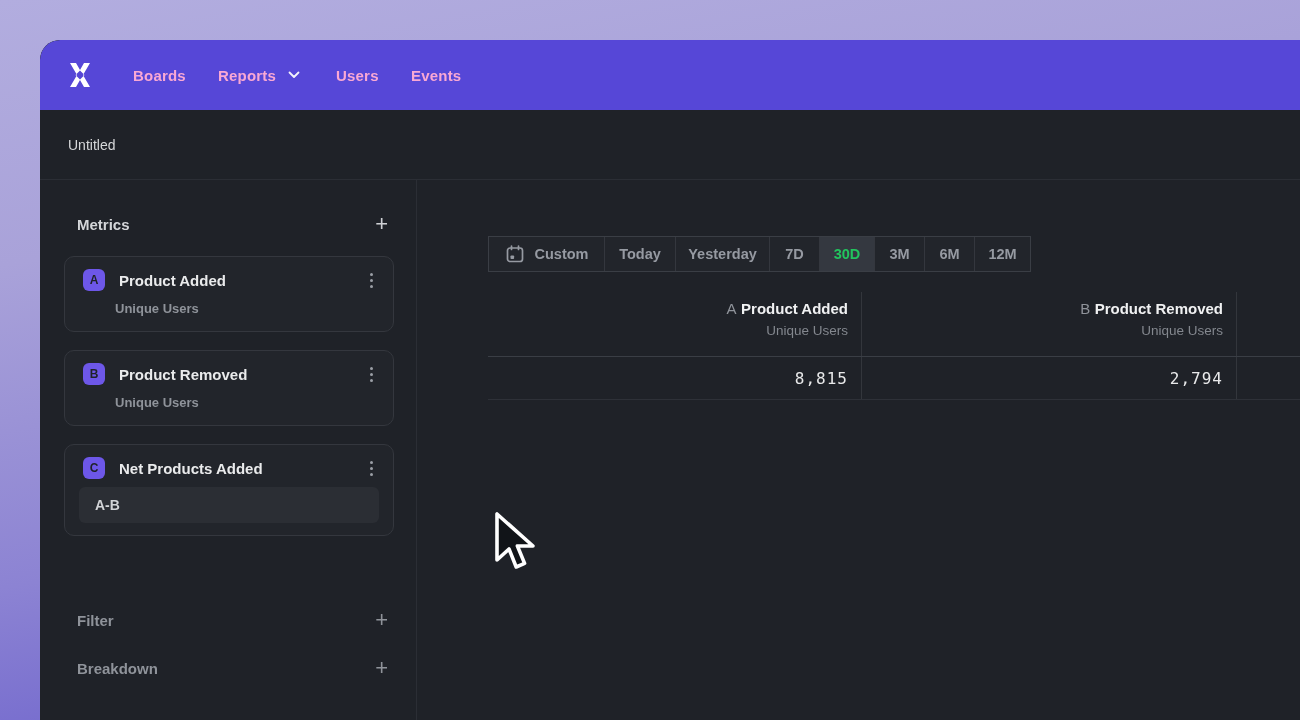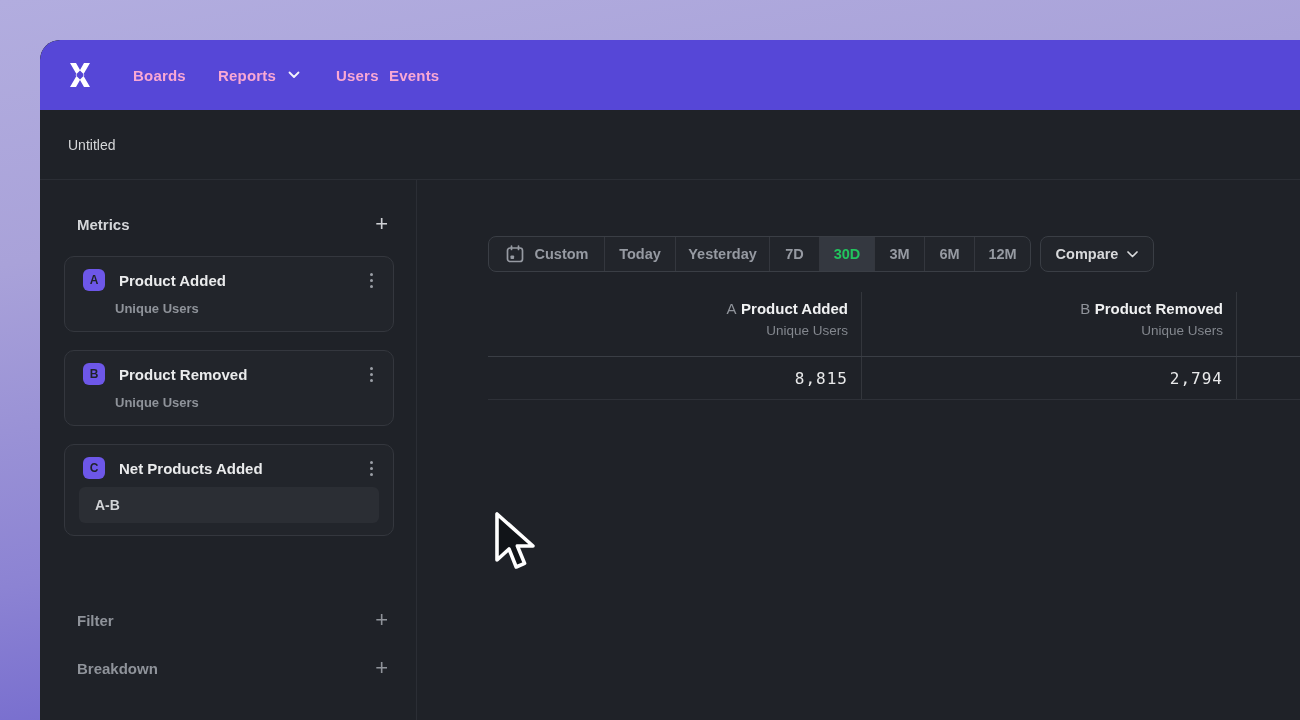--- a/index.html
+++ b/index.html
@@ -17,21 +17,21 @@
   .navbar {
     position:absolute; left:0; top:0; right:0; height:70px;
     background:#5647d7; border-radius:20px 0 0 0;
   }
   .logo { position:absolute; left:24px; top:19px; width:32px; height:32px; }
   .nav-item {
     position:absolute; top:0; height:70px; display:flex; align-items:center;
     color:#f9a8d4; font-size:15px; font-weight:600; letter-spacing:.2px; cursor:pointer;
   }
   .nav-boards { left:93px; } .nav-reports { left:178px; }
-  .nav-users { left:296px; } .nav-events { left:349px;text-align:right; }
+  .nav-users { left:296px; } .nav-events { left:371px;text-align:right; }
   .nav-chevron { margin-left:12px; display:flex; }
   .searchbox {
     position:absolute; left:555px; top:15px; width:542px; height:41px;
     background:#4a3cc5; border-radius:8px; display:flex; align-items:center;
     color:#ffffff; cursor:text;
   }
   .searchbox .mag { margin-left:17px; display:flex; }
   .searchbox .stext { margin-left:14px; font-size:15px; font-weight:500; }
   .searchbox .skey { margin-left:10px; font-size:15px; font-weight:500; }
   
@@ -74,21 +74,21 @@
   .metric-sub { position:absolute; left:50px; top:44px; color:#8f939a; font-size:13px; font-weight:700; }
   .formula-input {
     position:absolute; left:14px; right:14px; top:42px; height:36px;
     background:#2b2e34; border-radius:6px; display:flex; align-items:center;
     color:#d2d4d7; font-size:14px; font-weight:600; cursor:text;
   }
   .formula-input span { margin-left:16px; }
   
   .seg-control {
     position:absolute; left:448px; top:196px; height:36px; display:flex;
-    border:1px solid #3a3e45; border-radius:8px; overflow:hidden; background:#22252b;
+    border:1px solid #3a3e45; border-radius:0; overflow:hidden; background:#22252b;
   }
   .seg {
     height:100%; display:flex; align-items:center; justify-content:center;
     color:#969aa2; font-size:14.5px; font-weight:600; cursor:pointer;
     border-right:1px solid #34373e;
   }
   .seg:last-child { border-right:none; }
   .seg-custom { width:116px; } .seg-today { width:71px; } .seg-yest { width:94px; }
   .seg-7d { width:50px; } .seg-30d { width:55px; } .seg-3m { width:50px; }
   .seg-6m { width:50px; } .seg-12m { width:55px; }
@@ -234,26 +234,20 @@
         <span>3M</span>
       </div>
     <div class="seg seg-6m">
         <span>6M</span>
       </div>
     <div class="seg seg-12m">
         <span>12M</span>
       </div>
   </div>
 
-  <div class="compare-btn">
-    <span>Compare</span>
-    <svg width="11" height="7" viewBox="0 0 11 7">
-        <path d="M1 1 L5.5 5.5 L10 1" stroke="#d8d9db" stroke-width="1.7" fill="none" stroke-linecap="round" stroke-linejoin="round"></path>
-      </svg>
-  </div>
 
   <div class="mtable">
     <div class="thead">
       <div class="hcell">
         <div>
           <span class="hletter">A</span>
           <span class="hname">Product Added</span>
         </div>
         <div class="hsub">Unique Users</div>
       </div>

